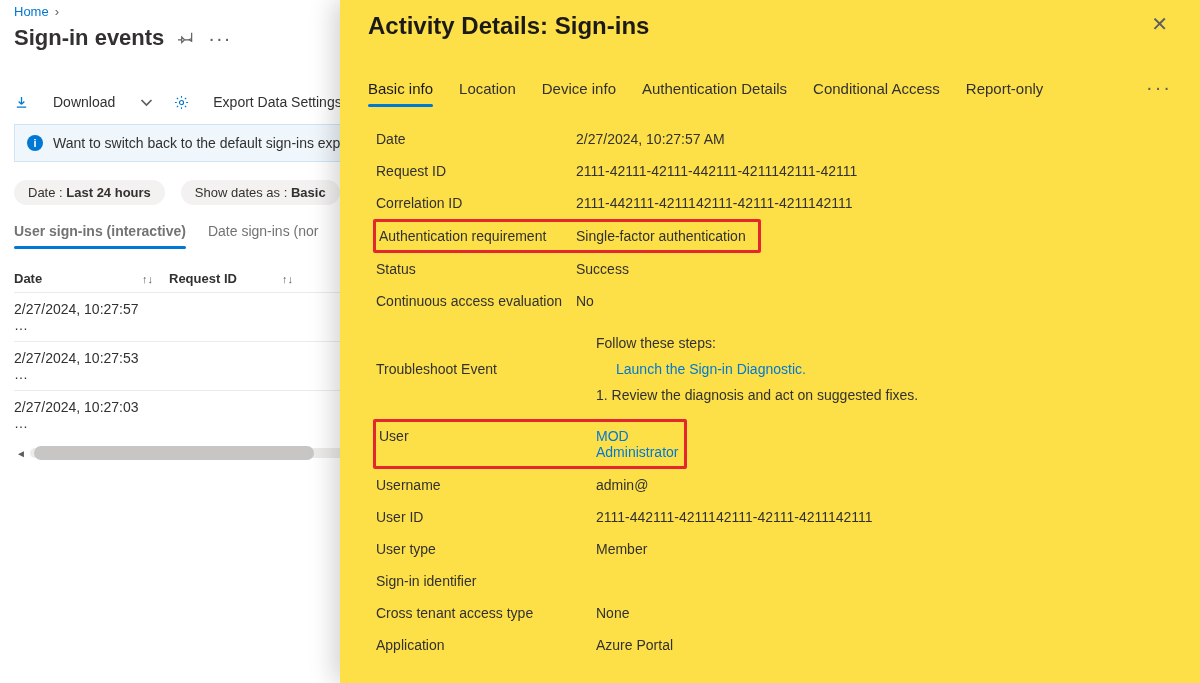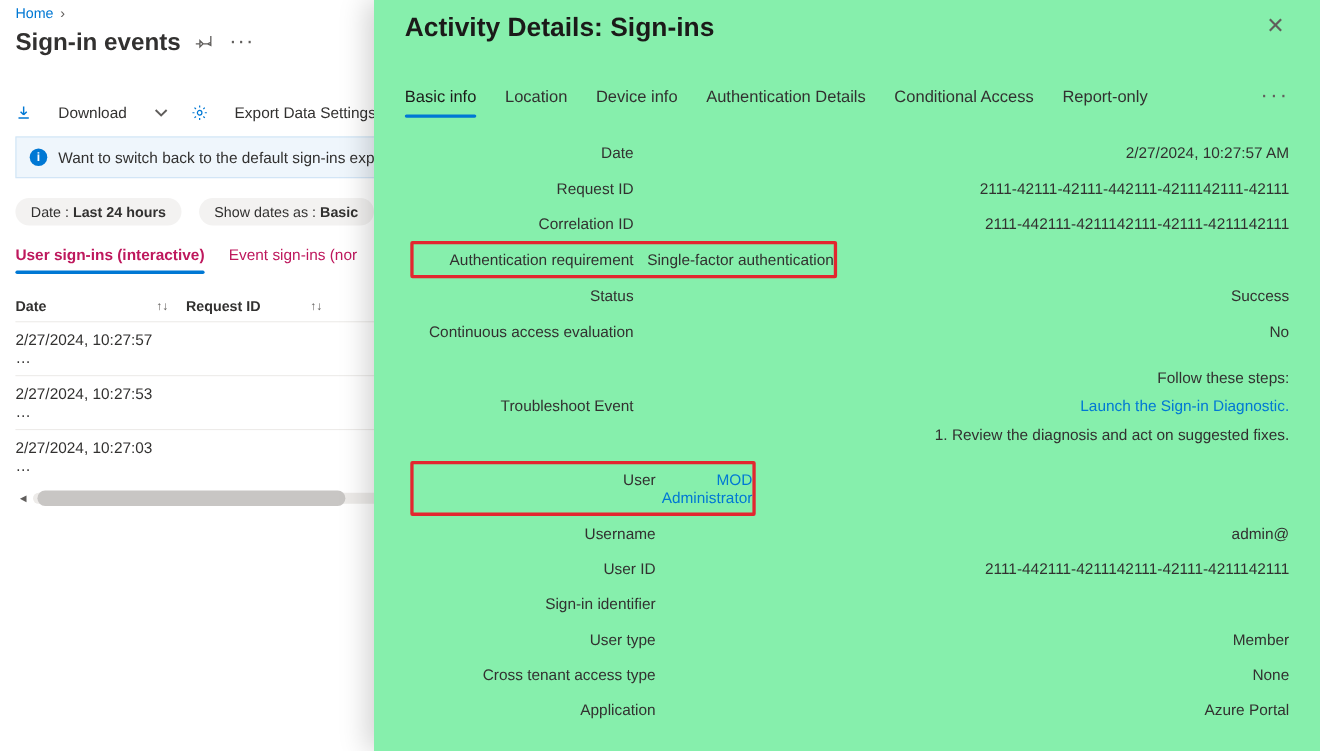--- a/index.html
+++ b/index.html
@@ -53,21 +53,21 @@
     .pill {
       background: #f3f2f1;
       border-radius: 14px;
       padding: 5px 14px;
       font-size: 13px;
       cursor: pointer;
     }
     .pill b { font-weight: 600; }
 
     .subtabs { display: flex; gap: 22px; border-bottom: 0; margin-bottom: 18px; font-size: 14px;}
-    .subtab { padding: 6px 0 8px 0; cursor: pointer; position: relative; color:#be185d;}
+    .subtab { padding: 6px 0 8px 0; cursor: pointer; position: relative; color:#737373;}
     .subtab.active { font-weight: 600; }
     .subtab.active::after {
       content: ""; position: absolute; left: 0; right: 0; bottom: -2px;
       height: 3px; background: #0078d4; border-radius: 2px;
     }
 
     .grid-header { display: flex; gap: 10px; color: #323130; font-size: 13px; font-weight: 600; padding: 6px 0; }
     .col-date { width: 145px; display:flex; align-items:center; justify-content: space-between; padding-right:6px;}
     .col-req { width: 130px; display:flex; align-items:center; justify-content: space-between; padding-right:6px;}
     .sort { color:#605e5c; font-size:11px; }
@@ -96,24 +96,23 @@
     .hscroll-thumb {
       position:absolute; left: 20px; width: 280px; top: 1px; height: 14px;
       background: #c8c6c4; border-radius: 8px;
     }
 
     
     .panel {
       position: absolute;
       top: 0; right: 0;
       width: 860px; height: 683px;
-      background: #86efac;
+      background: #fde047;
       box-shadow: -6px 0 24px rgba(0,0,0,0.18);
       padding: 12px 28px 0 28px;
-      text-align: right;
     }
     .panel-header { display: flex; align-items: flex-start; justify-content: space-between; margin-bottom: 36px;}
     .panel-title { font-size: 24px; font-weight: 600; color:#1b1a19; }
     .close-x { font-size: 20px; color:#605e5c; cursor: pointer; line-height: 20px; padding: 2px 4px;}
 
     .panel-tabs { display: flex; gap: 26px; align-items: center; font-size: 15px; margin-bottom: 16px; }
     .panel-tab { padding: 4px 0 10px 0; cursor: pointer; position: relative; color:#323130;}
     .panel-tab.active { color:#1b1a19; }
     .panel-tab.active::after {
       content: ""; position: absolute; left: 0; right: 0; bottom: 0;
@@ -191,21 +190,21 @@
     <div class="pill">
       <span>Date : </span><b>Last 24 hours</b>
     </div>
     <div class="pill">
       <span>Show dates as : </span><b>Basic</b>
     </div>
   </div>
 
   <div class="subtabs">
     <div class="subtab active">User sign-ins (interactive)</div>
-    <div class="subtab">Event sign-ins (nor</div>
+    <div class="subtab">Date sign-ins (nor</div>
   </div>
 
   <div class="grid-header">
     <div class="col-date">
       <span>Date</span>
       <span class="sort">↑↓</span>
     </div>
     <div class="col-req">
       <span>Request ID</span>
       <span class="sort">↑↓</span>
@@ -295,28 +294,28 @@
 
   <div class="kv">
     <div class="k" style="width:220px">Username</div>
     <div class="v">admin@</div>
   </div>
   <div class="kv">
     <div class="k" style="width:220px">User ID</div>
     <div class="v">2111-442111-4211142111-42111-4211142111</div>
   </div>
   <div class="kv">
+    <div class="k" style="width:220px">User type</div>
+    <div class="v">Member</div>
+  </div>
+  <div class="kv">
     <div class="k" style="width:220px">Sign-in identifier</div>
     <div class="v"></div>
   </div>
   <div class="kv">
-    <div class="k" style="width:220px">User type</div>
-    <div class="v">Member</div>
-  </div>
-  <div class="kv">
     <div class="k" style="width:220px">Cross tenant access type</div>
     <div class="v">None</div>
   </div>
   <div class="kv">
     <div class="k" style="width:220px">Application</div>
     <div class="v">Azure Portal</div>
   </div>
 </div>
 
 </body></html>

